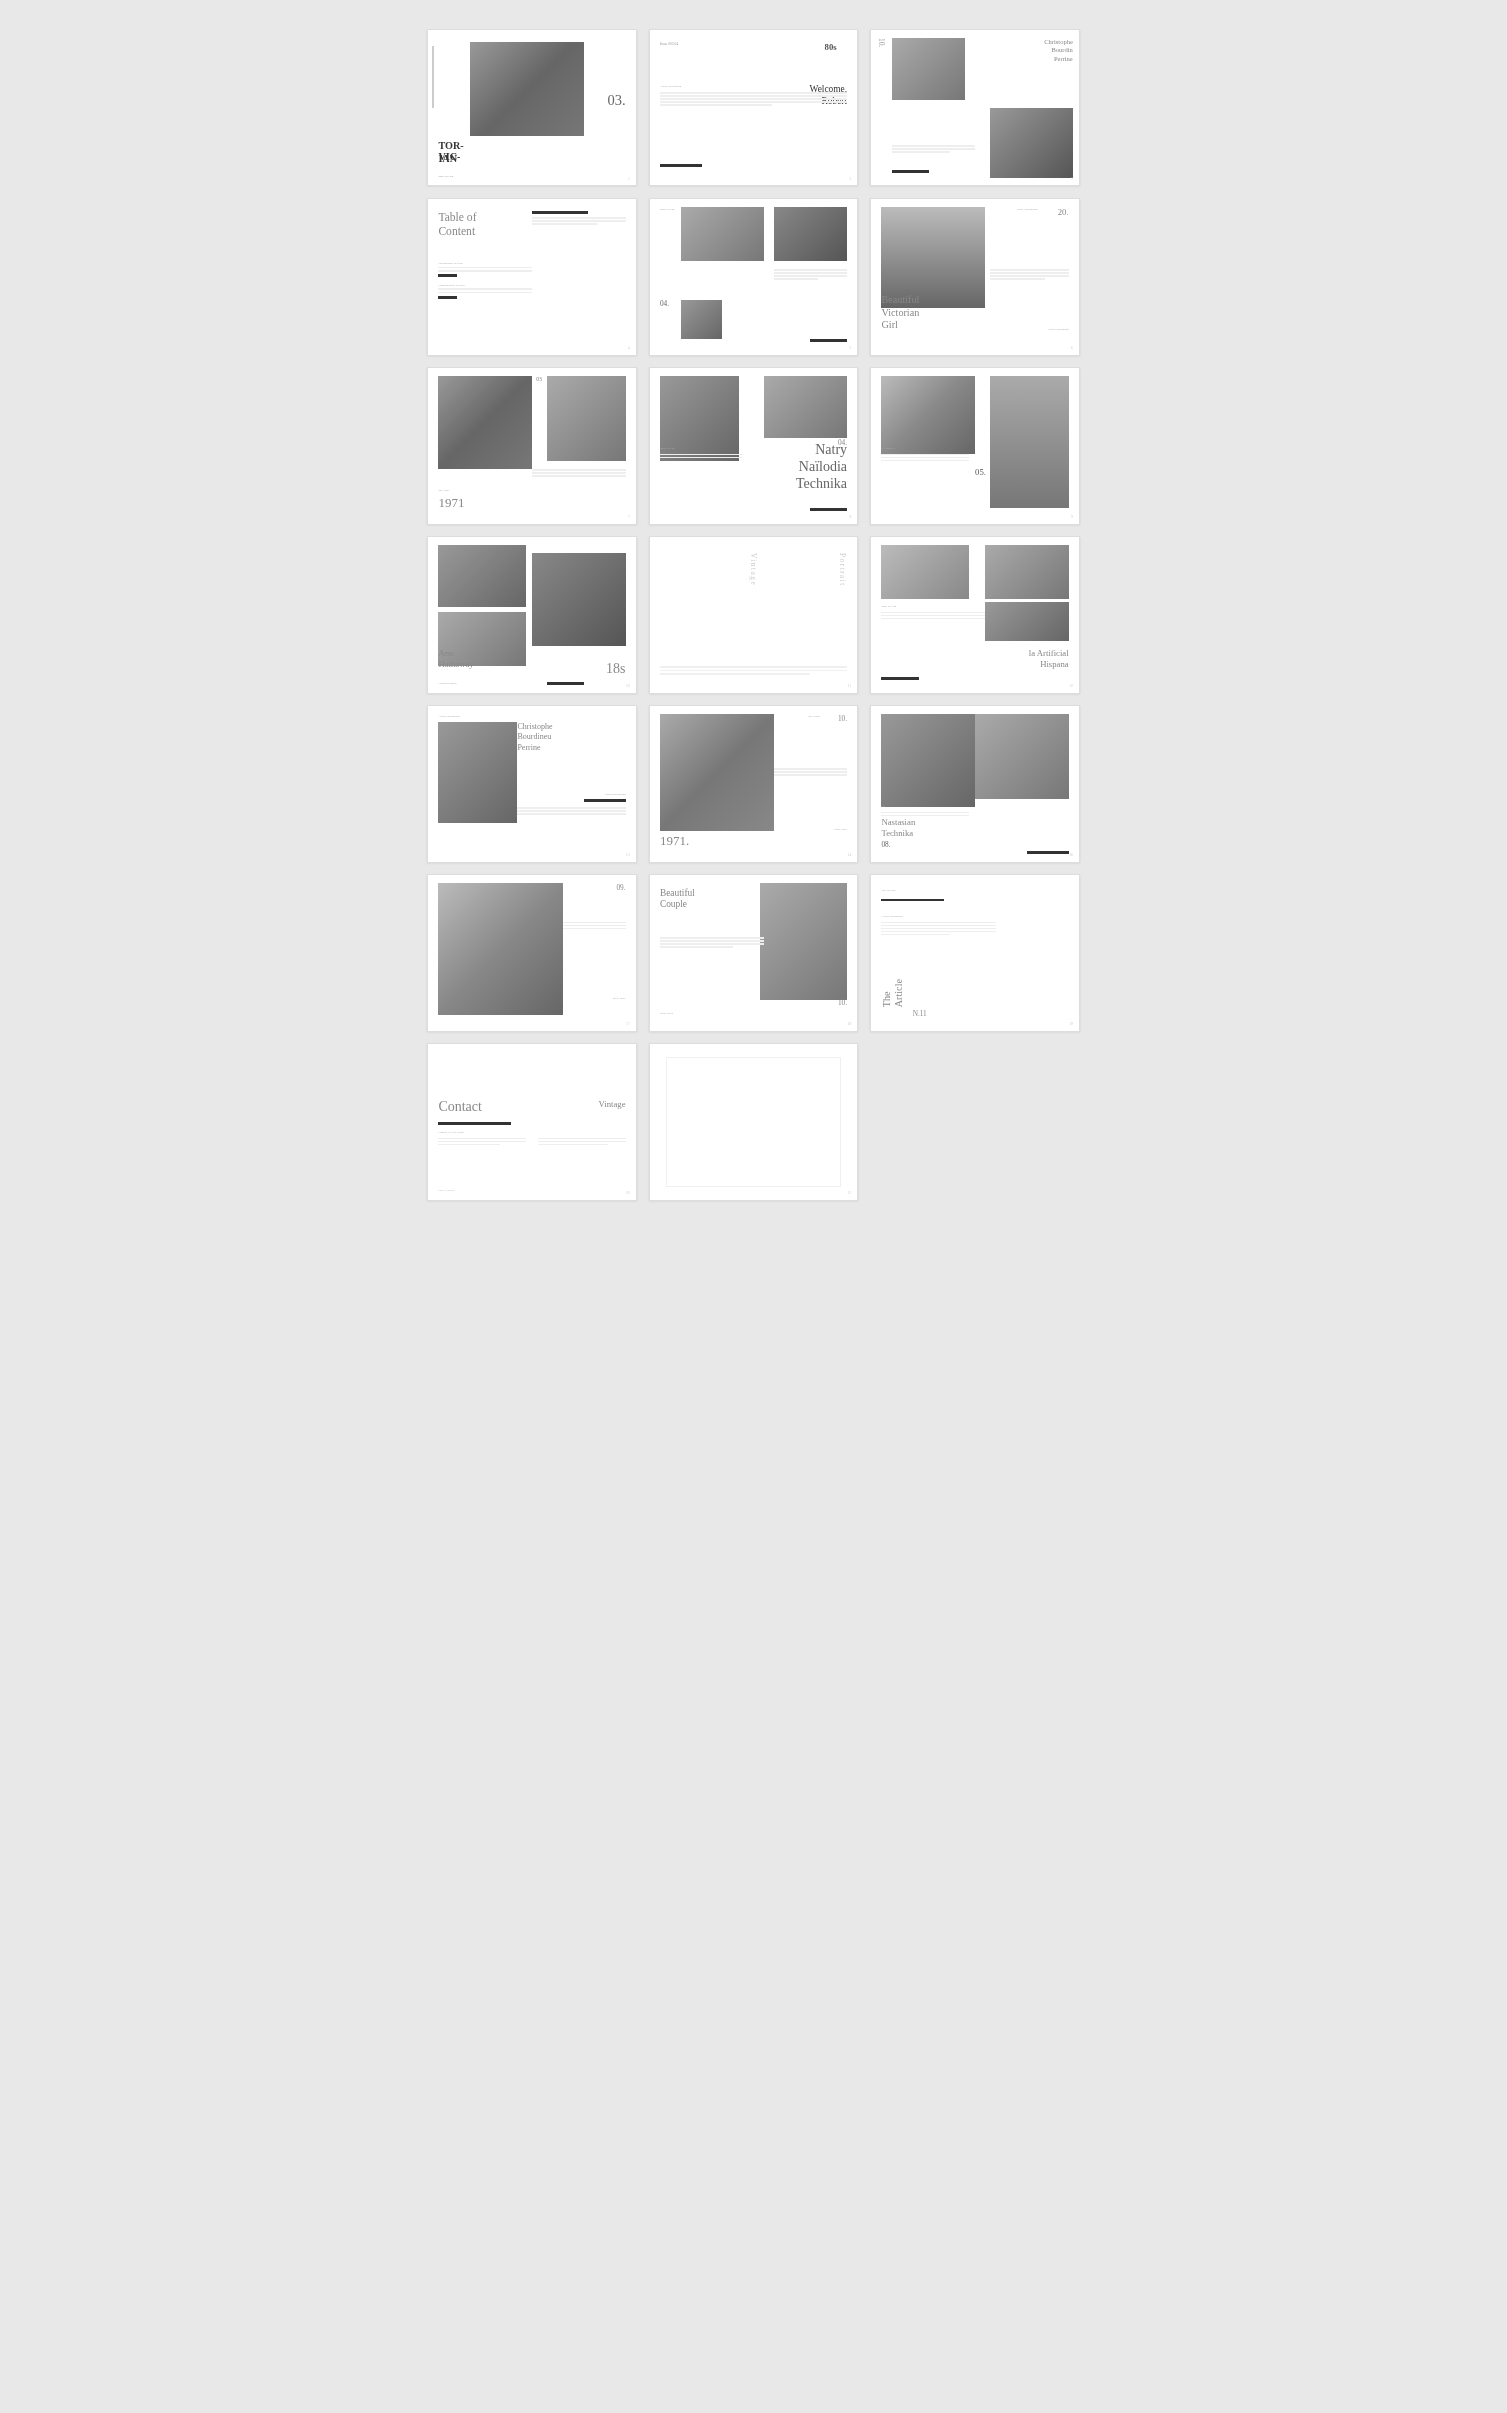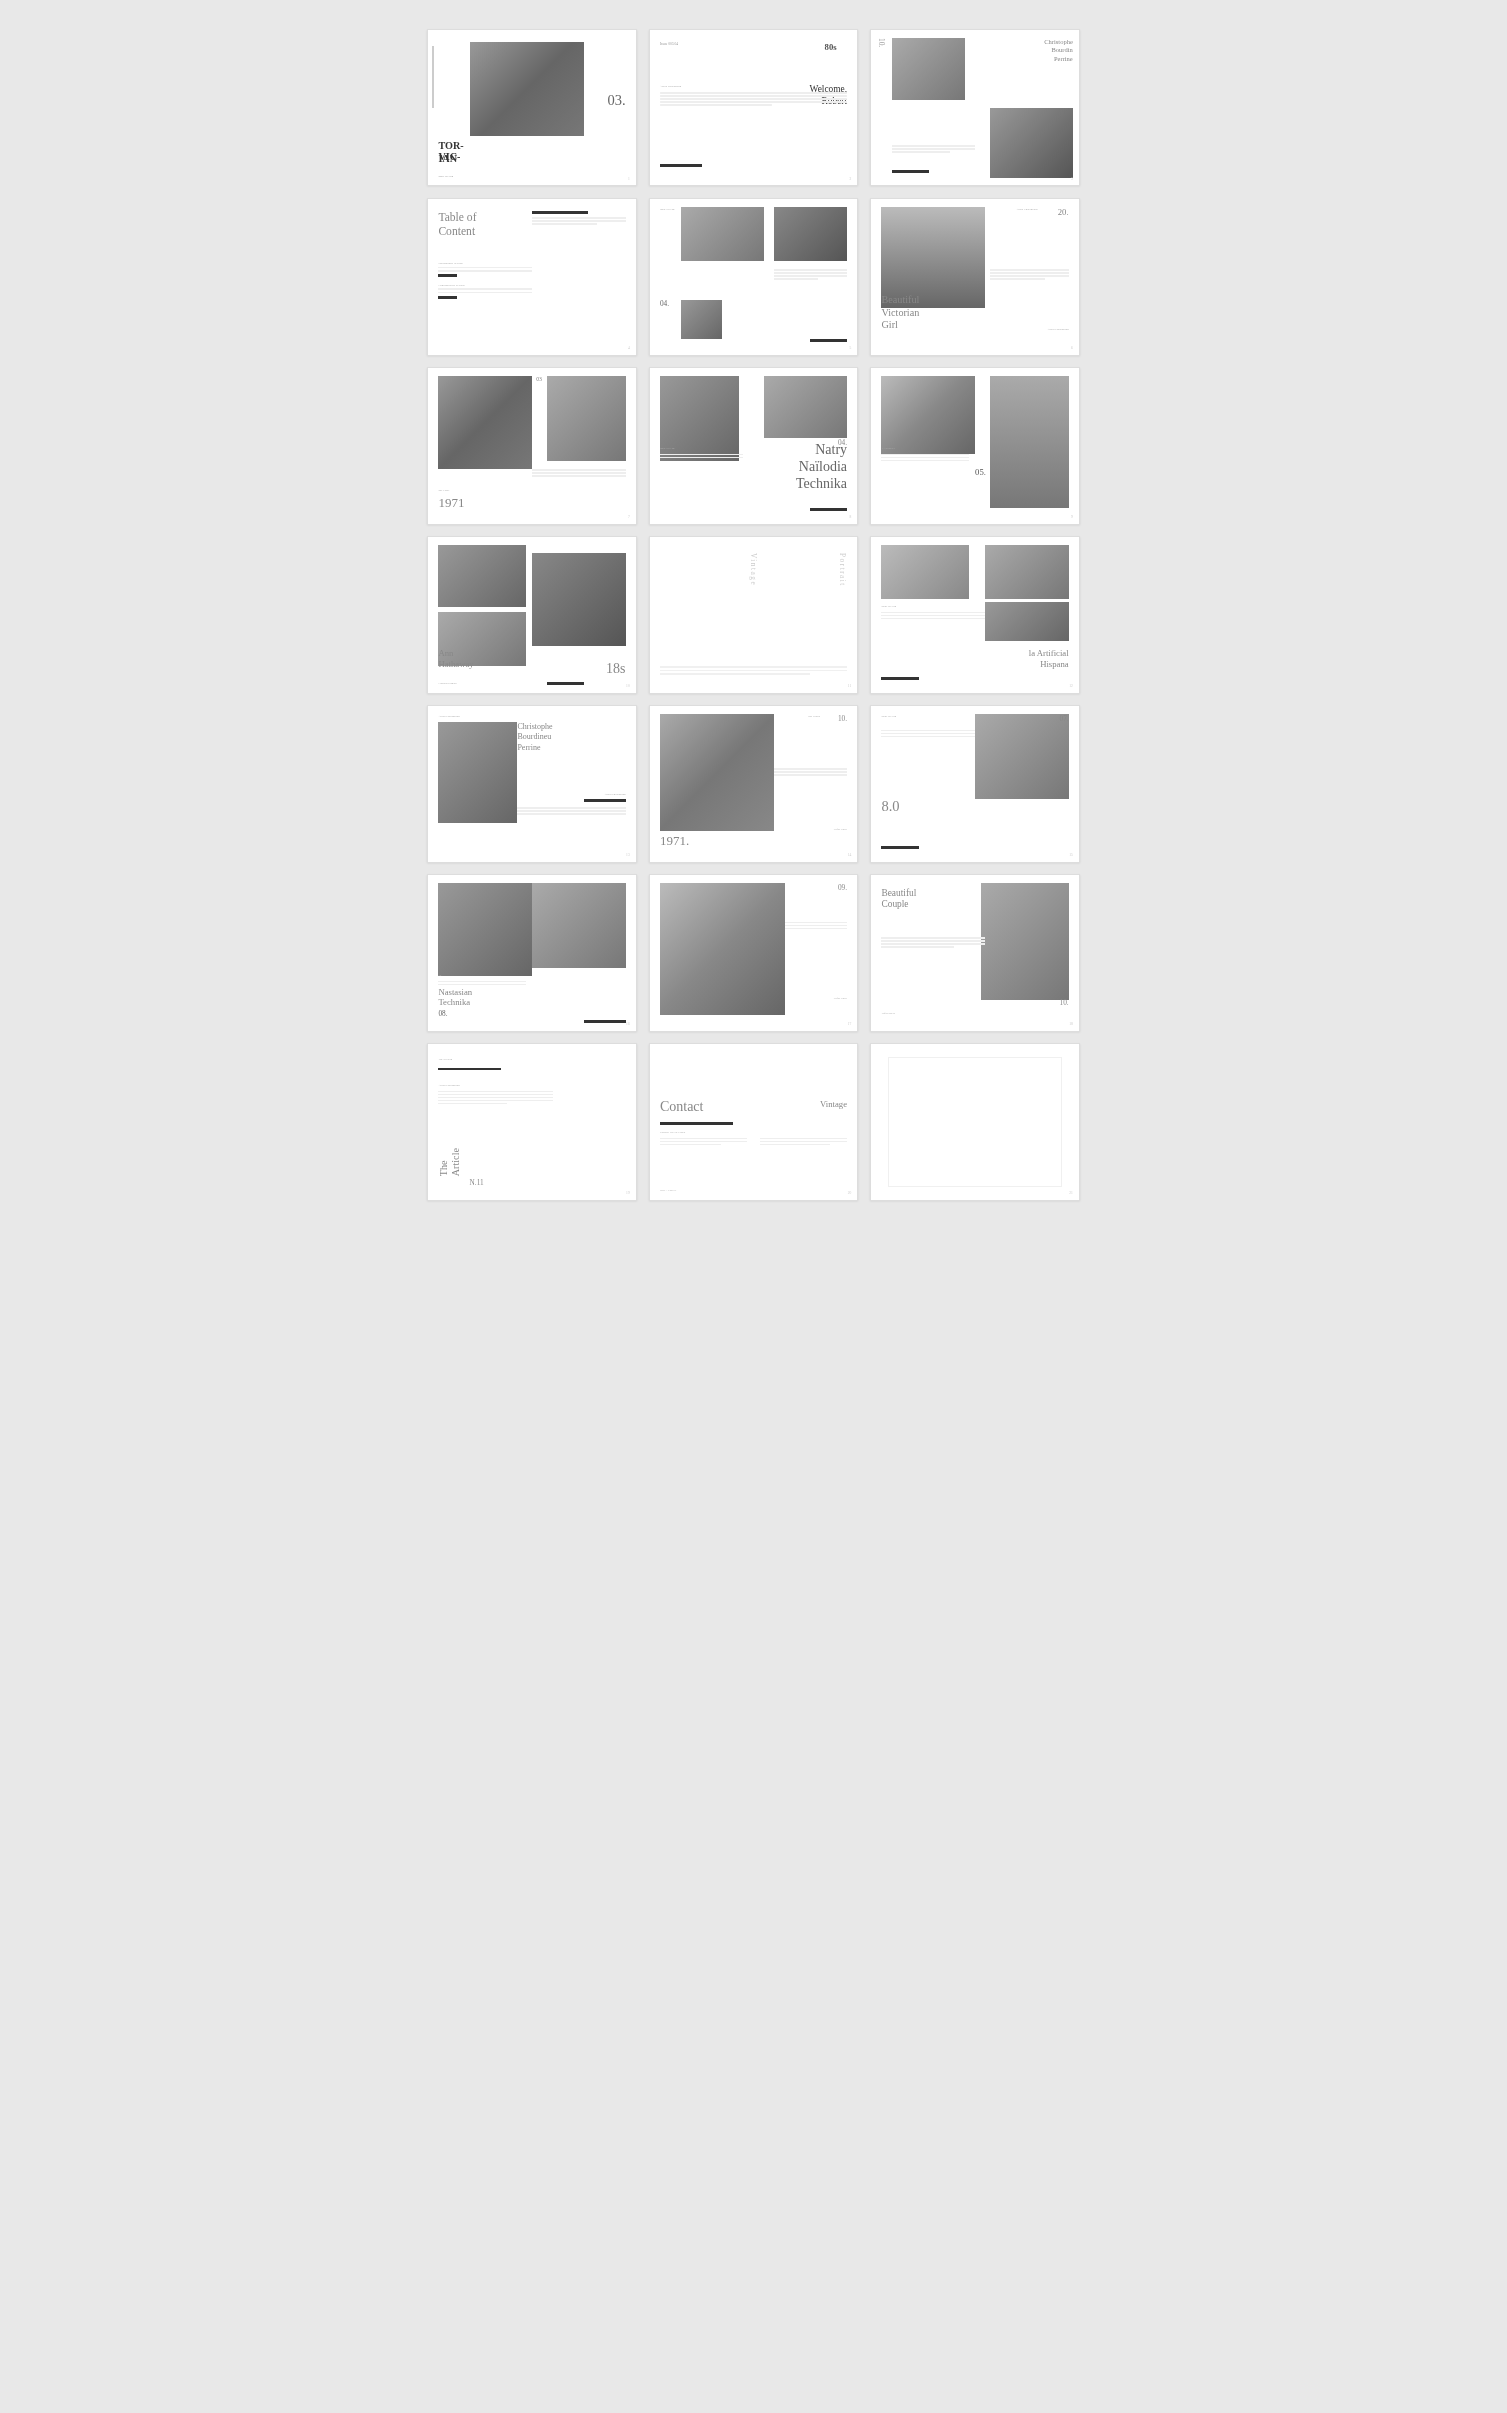--- a/index.html
+++ b/index.html
@@ -1292,33 +1292,20 @@
     <div class="text-block">
       <div class="text-line"></div>
       <div class="text-line"></div>
       <div class="text-line"></div>
     </div>
     <div class="year-big">1971.</div>
     <div class="caption">Tufar Table</div>
     <div class="page-number">14</div>
   </div>
 
-  <div class="page-card card-15">
-    <div class="label-sm">Issue 003.04</div>
-    <div class="img-right"></div>
-    <div class="num-8">8.0</div>
-    <div class="num-07">07.</div>
-    <div class="text-block">
-      <div class="text-line"></div>
-      <div class="text-line"></div>
-      <div class="text-line"></div>
-    </div>
-    <div class="btn-sm"></div>
-    <div class="page-number">15</div>
-  </div>
 
   <div class="page-card card-16">
     <div class="img-top-left"></div>
     <div class="img-top-right"></div>
     <div class="big-title-nt">Nastasian<br>Technika</div>
     <div class="num-08">08.</div>
     <div class="label-sm">08.</div>
     <div class="text-block">
       <div class="text-line"></div>
       <div class="text-line"></div>

